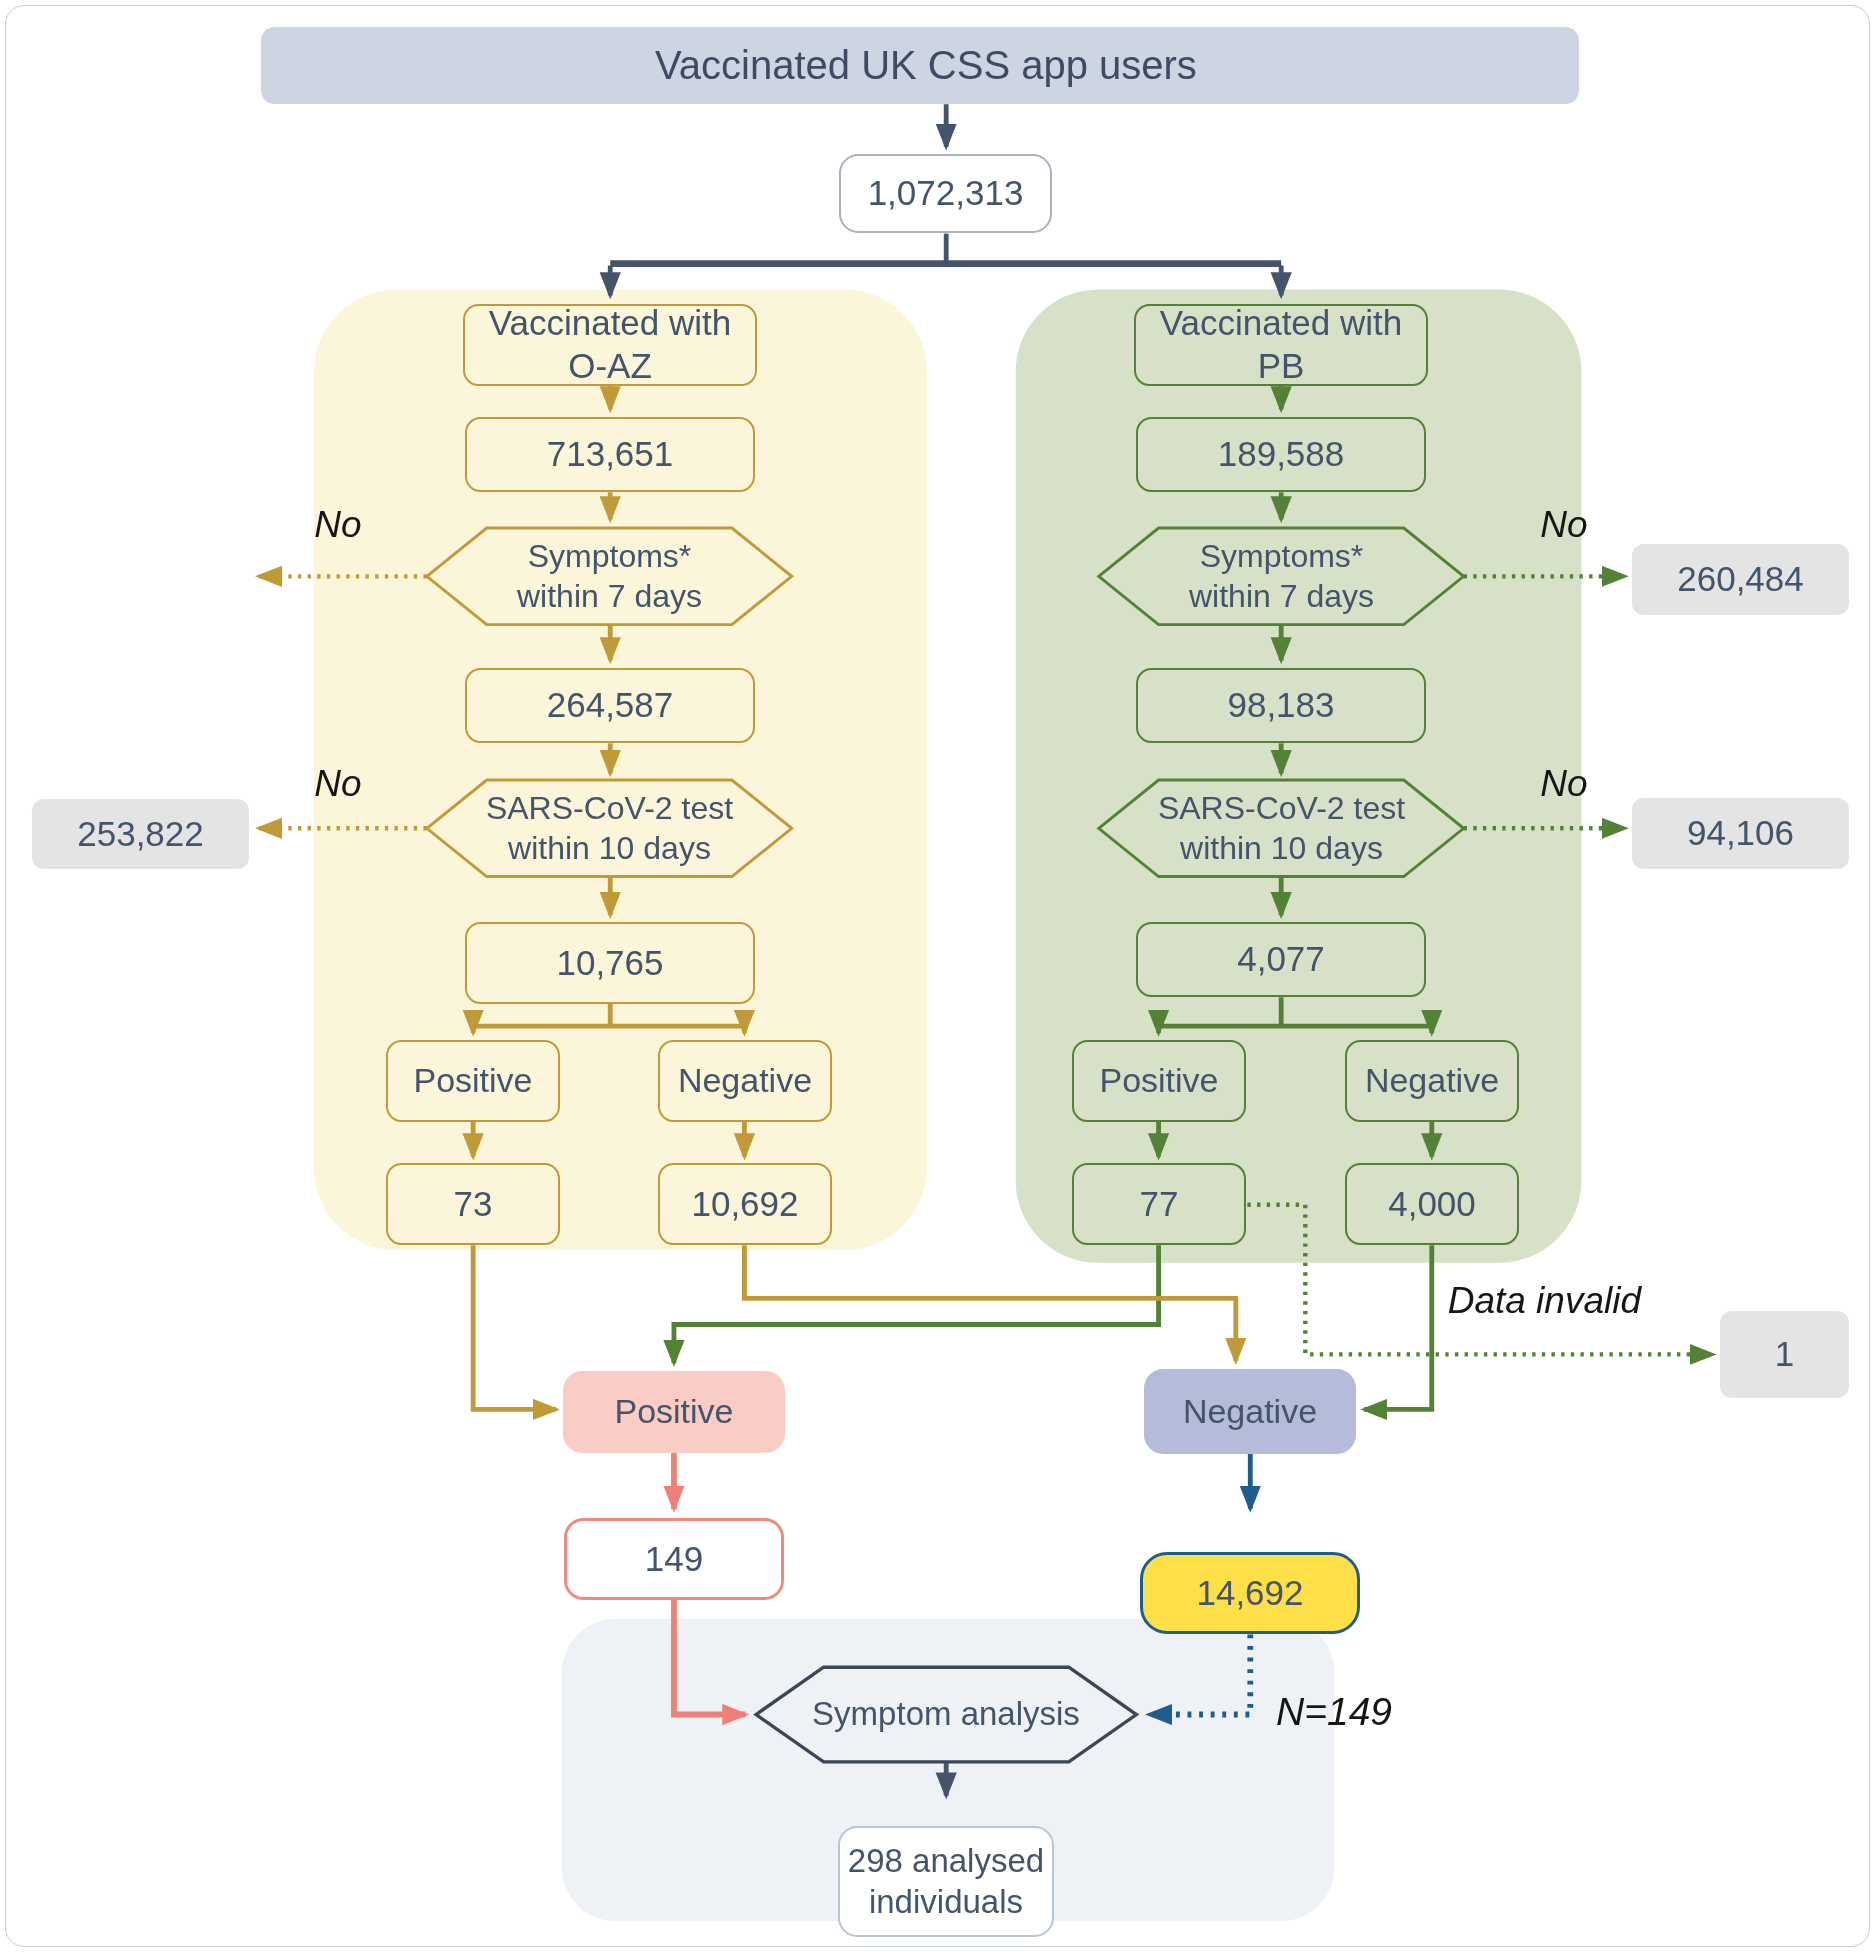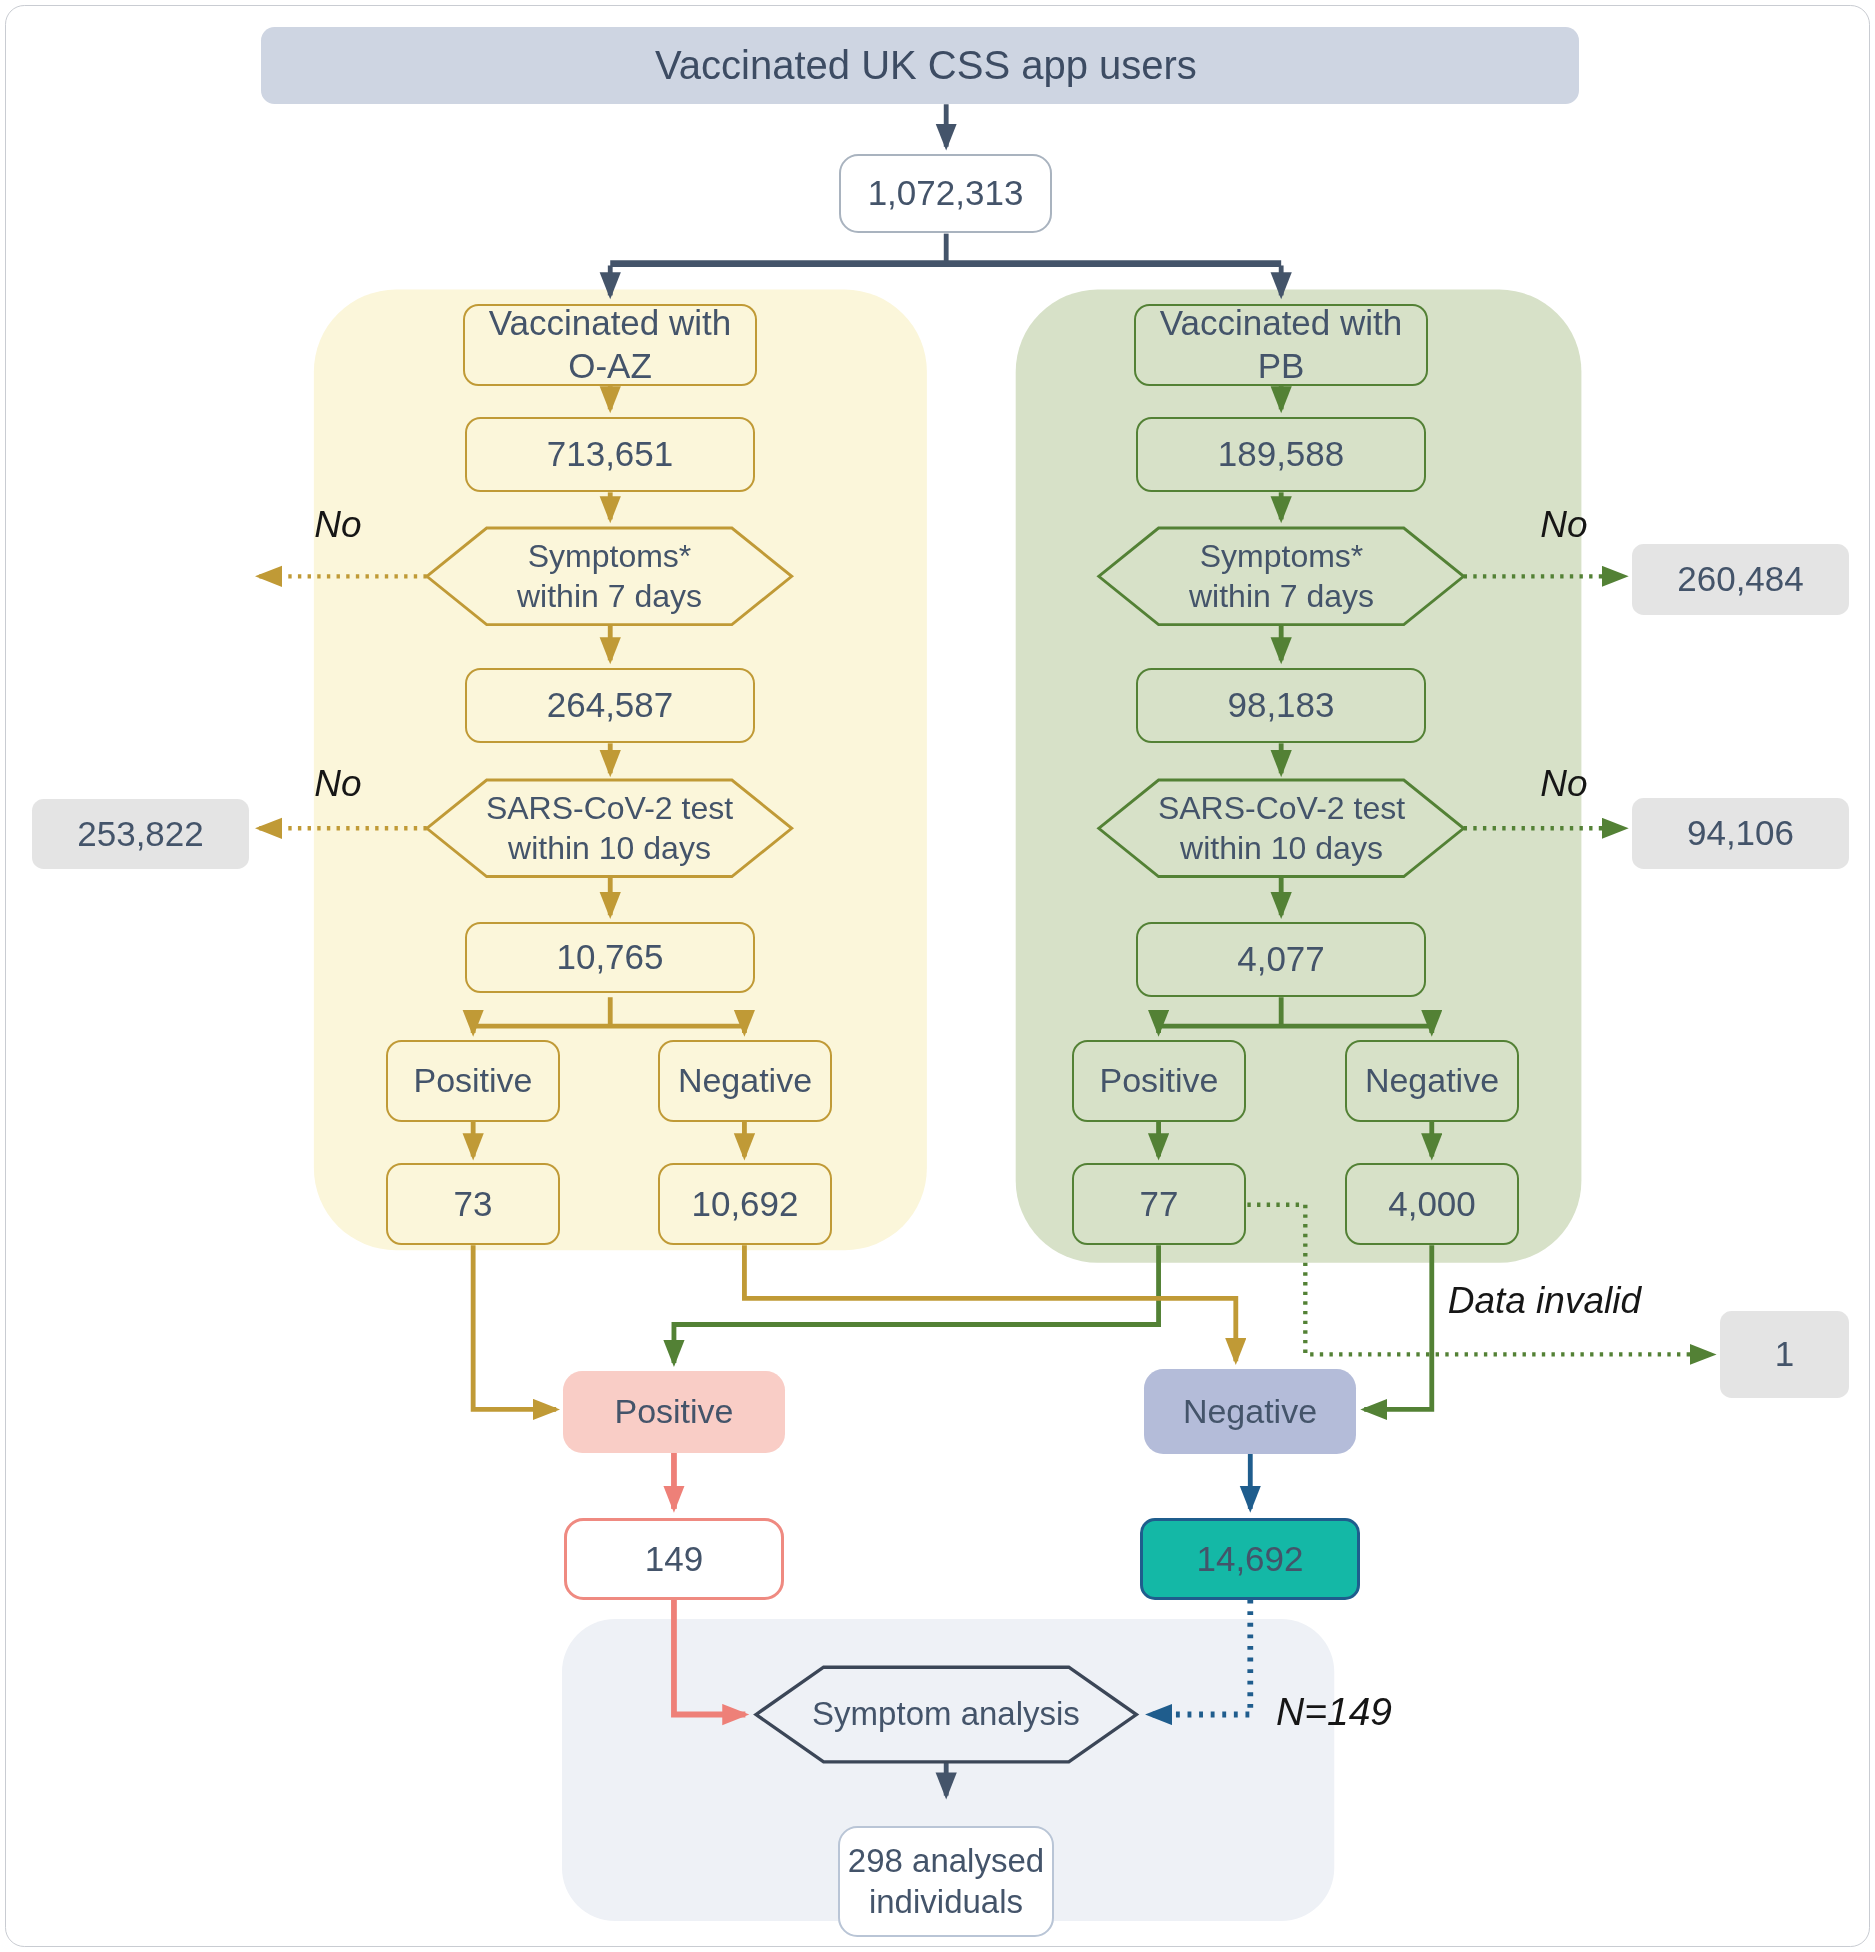--- a/index.html
+++ b/index.html
@@ -11,21 +11,21 @@
   .n{position:absolute;display:flex;align-items:center;justify-content:center;
      box-sizing:border-box;text-align:center;color:#44546a;font-size:35px;line-height:1.22;}
   .titlebar{background:#ced5e2;border-radius:13.5px;font-size:40px;color:#3d4c63;padding-left:12px;}
   .white-box{background:#ffffff;border:2.4px solid #a9b3bf;border-radius:19.3px;}
   .gold-box{background:#fbf6da;border:2.9px solid #c09a36;border-radius:15.4px;}
   .green-box{background:#d7e1c8;border:2.9px solid #538135;border-radius:15.4px;}
   .gray-box{background:#e4e4e4;border-radius:11.6px;}
   .pink-box{background:#f9cdc6;border-radius:19.3px;}
   .purple-box{background:#b4bcd9;border-radius:19.3px;}
   .pink-border{background:#ffffff;border:3.4px solid #ef8a81;border-radius:19.3px;}
-  .blue-border{background:#14b8a6;border:3.4px solid #1f5d8d;border-radius:15px;}
+  .blue-border{background:#fde047;border:3.4px solid #1f5d8d;border-radius:27px;margin-top:34px;}
   .result-box{background:#ffffff;border:2.9px solid #b9c5d6;border-radius:19.3px;font-size:33px;}
   .hexlabel{background:transparent;font-size:32px;}
   .flabel{position:absolute;font-style:italic;color:#161616;font-size:37px;line-height:1;}
   .stack span{display:block;}
   .prewrap{white-space:pre-wrap;}
 </style>
 </head>
 <body>
 
 <div class="canvas">
@@ -132,21 +132,21 @@
   <div class="flabel" style="left:285px;top:506px;width:106px;text-align:center;">No</div>
   <div class="n gold-box" style="left:465px;top:668px;width:290px;height:75px;">264,587</div>
   <div class="n hexlabel stack" style="left:427px;top:780px;width:365px;height:97px;">
     <div>
         <span>SARS-CoV-2 test</span>
         <span>within 10 days</span>
       </div>
   </div>
   <div class="flabel" style="left:285px;top:765px;width:106px;text-align:center;">No</div>
   <div class="n gray-box" style="left:32px;top:799px;width:217px;height:70px;">253,822</div>
-  <div class="n gold-box" style="left:465px;top:922px;width:290px;height:71px;text-align:right;">10,765</div>
+  <div class="n gold-box" style="left:465px;top:922px;width:290px;height:82px;text-align:right;">10,765</div>
   <div class="n gold-box" style="left:386px;top:1040px;width:174px;height:82px;font-size:34px;">Positive</div>
   <div class="n gold-box" style="left:658px;top:1040px;width:174px;height:82px;font-size:34px;">Negative</div>
   <div class="n gold-box" style="left:386px;top:1163px;width:174px;height:82px;">73</div>
   <div class="n gold-box" style="left:658px;top:1163px;width:174px;height:82px;">10,692</div>
 
   <div class="n green-box prewrap" style="left:1134px;top:304px;width:294px;height:82px;">Vaccinated with  PB</div>
   <div class="n green-box" style="left:1136px;top:417px;width:290px;height:75px;">189,588</div>
   <div class="n hexlabel stack" style="left:1099px;top:528px;width:365px;height:97px;">
     <div>
         <span>Symptoms*</span>

